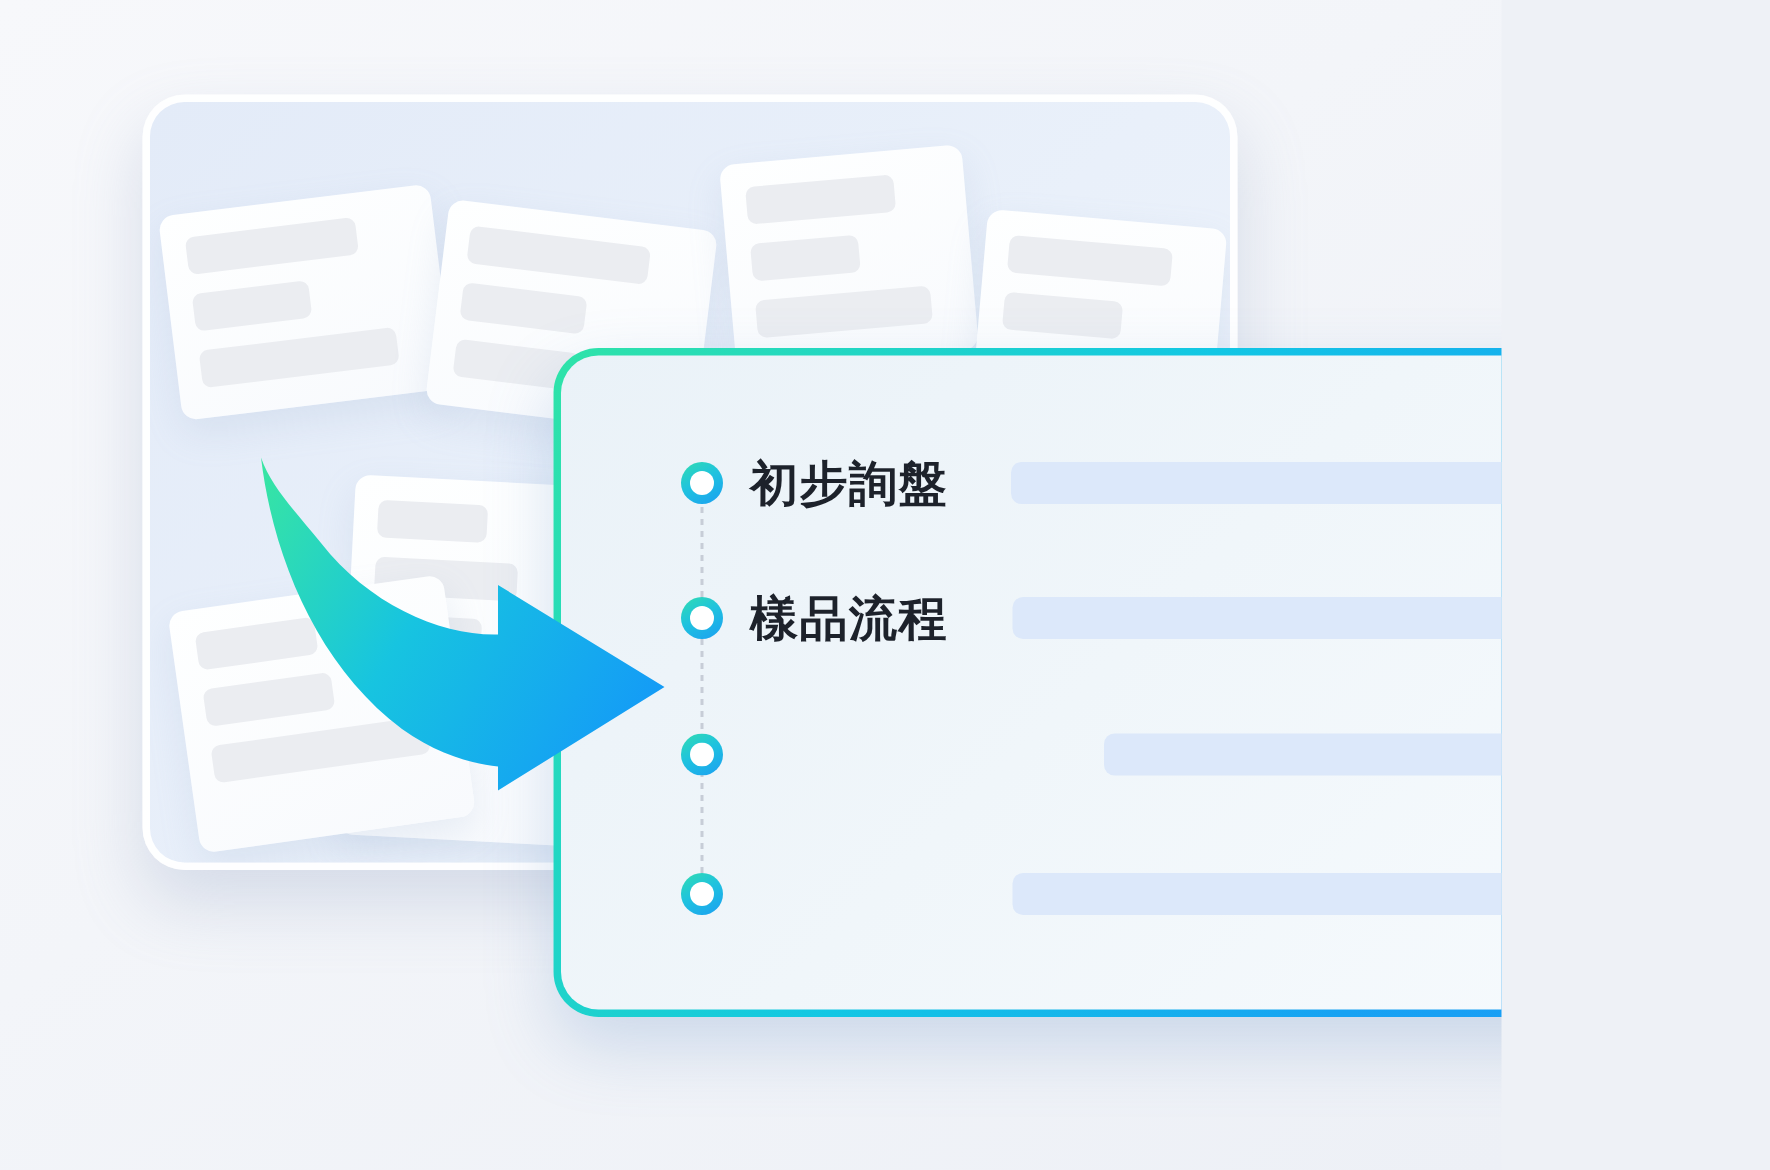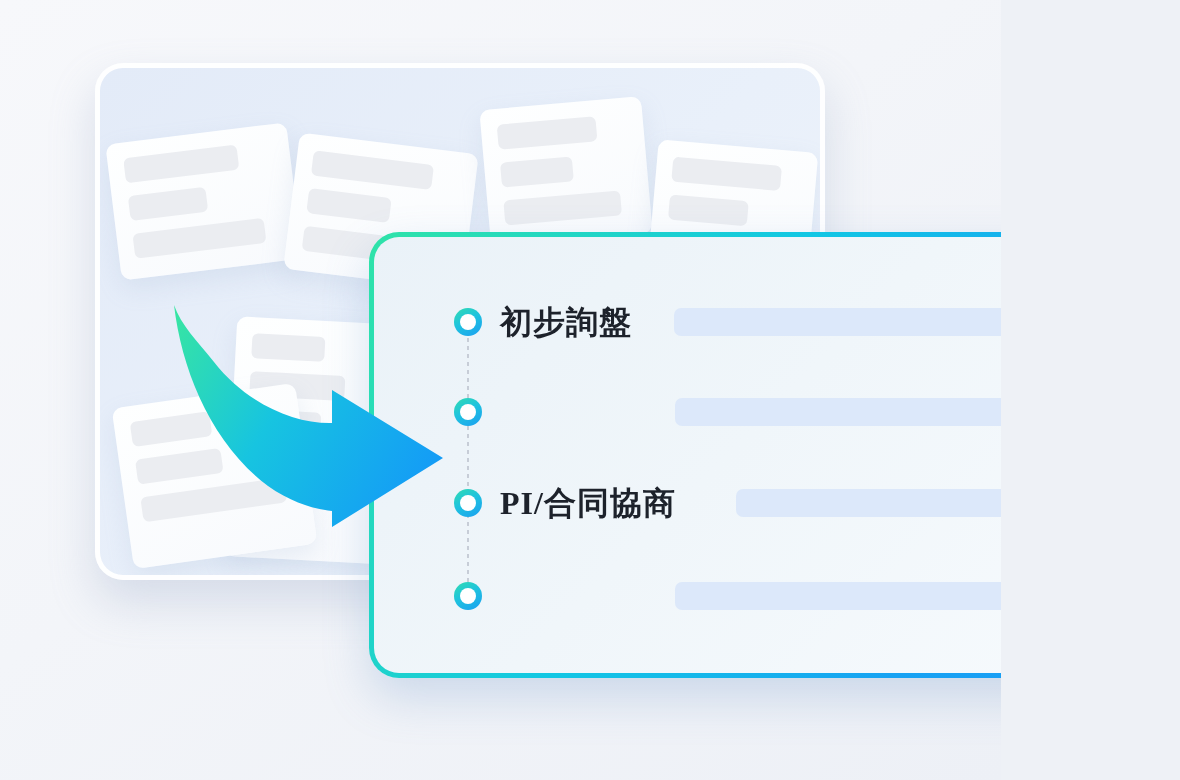--- a/index.html
+++ b/index.html
@@ -1,19 +1,19 @@
 <!DOCTYPE html>
 <html><head>
 <meta charset="utf-8">
 <style>
   html,body{margin:0;padding:0;background:#eef1f6;}
   .scene{
     position:relative;width:1001px;height:780px;overflow:hidden;
     background:linear-gradient(145deg,#f7f8fb 0%,#f3f5f9 45%,#edf0f6 100%);
-    font-family:Liberation Serif, serif;
+    font-family:Liberation Sans, sans-serif;
   }
 
   
   .big-card{
     position:absolute;left:95px;top:63px;width:730px;height:517px;
     box-sizing:border-box;border:5px solid rgba(255,255,255,.95);
     border-radius:28px;overflow:hidden;
     background:linear-gradient(135deg,#e3ebf8 0%,#e9f0fa 55%,#eef3fb 100%);
     box-shadow:0 22px 45px rgba(145,163,195,.30);
     z-index:10;
@@ -109,24 +109,24 @@
   <div class="panel">
     <div class="panel-inner">
 
       <div class="connector"></div>
 
       <div class="step-marker" style="top:71px;"></div>
       <div class="step-label" style="top:64px;">初步詢盤</div>
       <div class="step-bar" style="left:300px;top:71px;width:355px;"></div>
 
       <div class="step-marker" style="top:161px;"></div>
+      <div class="step-label" style="top:154px;">樣品流程</div>
       <div class="step-bar" style="left:301px;top:161px;width:353px;"></div>
 
       <div class="step-marker" style="top:252px;"></div>
-      <div class="step-label" style="top:245px;">PI/合同協商</div>
       <div class="step-bar" style="left:362px;top:252px;width:292px;"></div>
 
       <div class="step-marker" style="top:345px;"></div>
       <div class="step-bar" style="left:301px;top:345px;width:338px;"></div>
 
     </div>
   </div>
 
   <svg class="arrow-svg" viewBox="0 0 1180 780">
     <defs>

